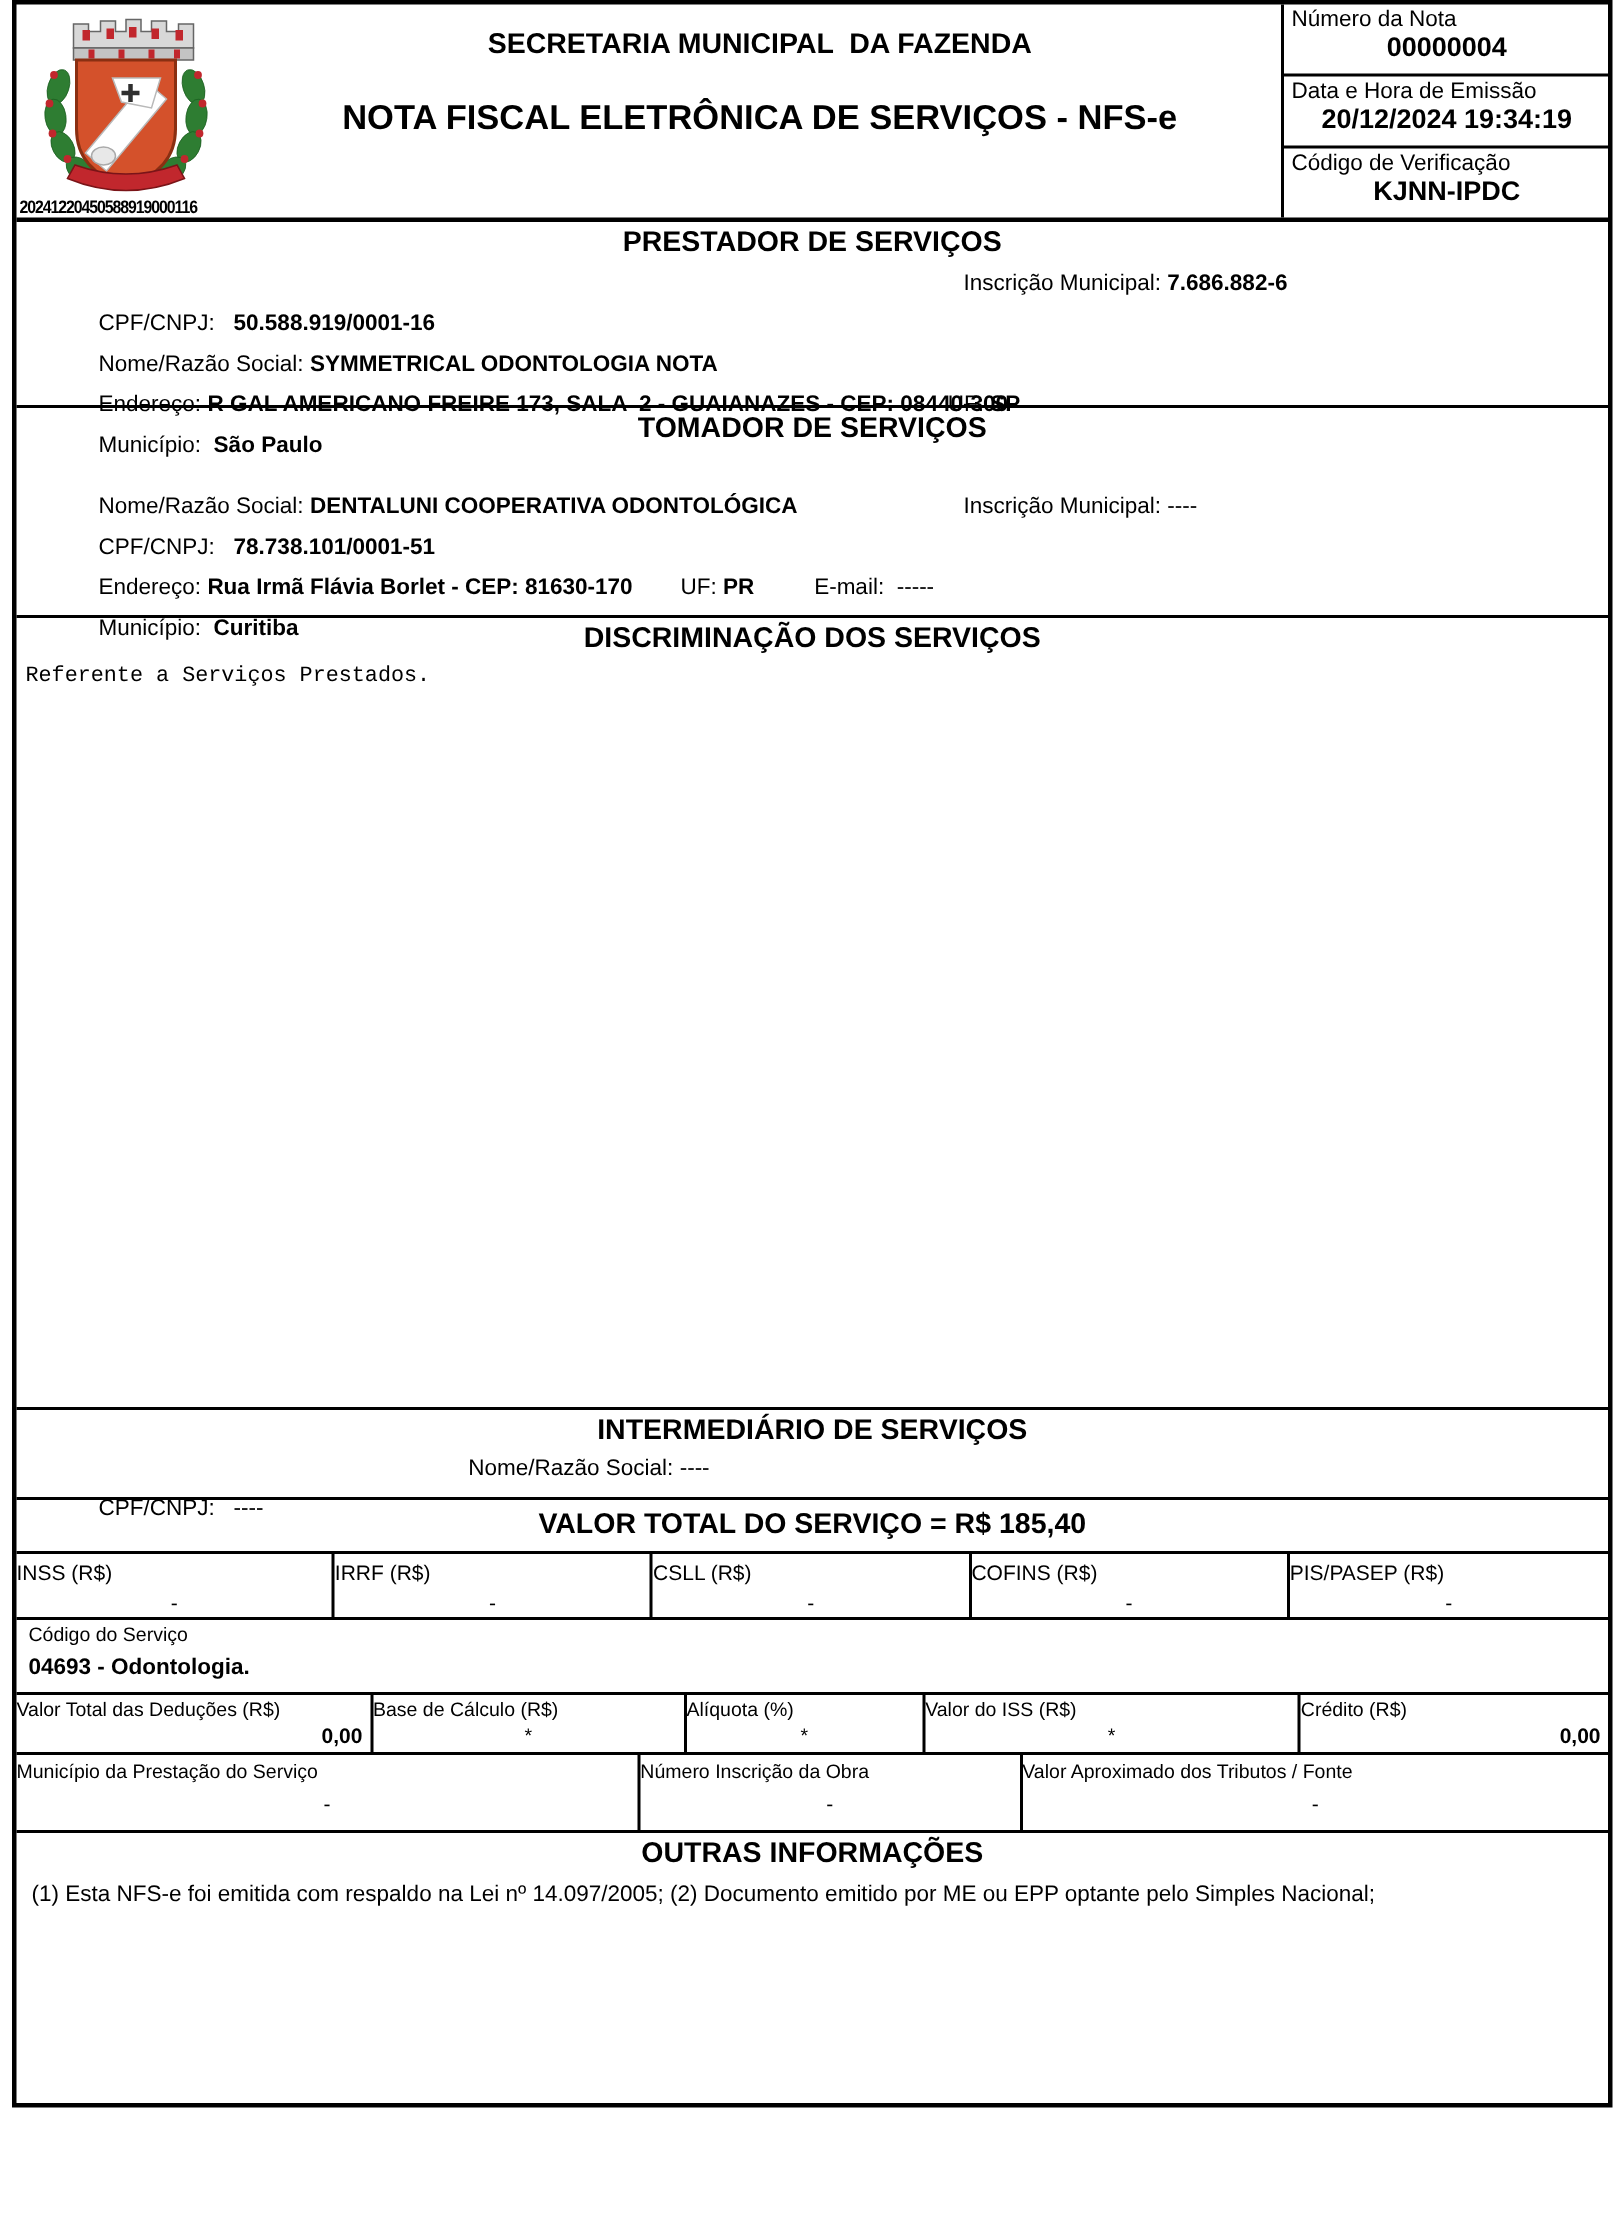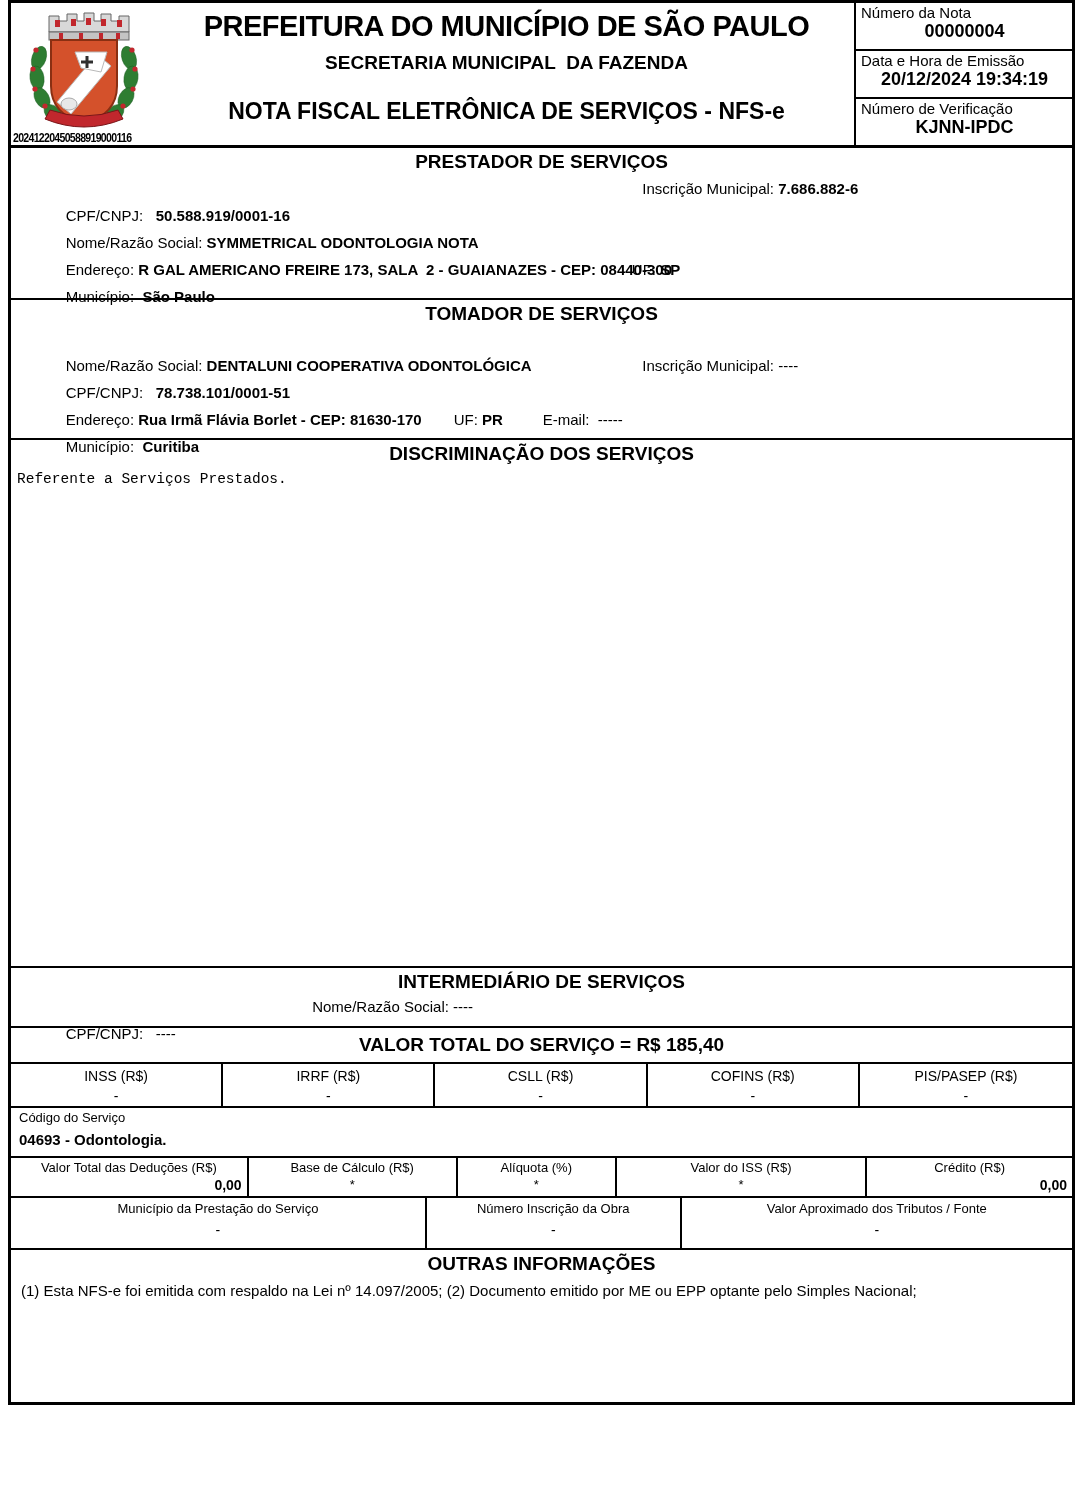--- a/index.html
+++ b/index.html
@@ -34,21 +34,21 @@
   
   .disc-text{font-family:"Liberation Mono","DejaVu Sans Mono",monospace;font-size:14.5px;
        padding:6px 6px 0 6px;white-space:pre-wrap;}
   
   .vt{height:36px;display:flex;align-items:center;justify-content:center;
        font-size:19px;font-weight:bold;}
   
   .tbl{display:flex;}
   .cell{border-right:2px solid #000;box-sizing:border-box;display:flex;flex-direction:column;}
   .cell:last-child{border-right:none;}
-  .cell-h{text-align:center;padding-top:4px;}
+  .cell-h{padding-top:4px;}
   .cell-v{text-align:center;}
   .t-imp{height:44px;}
   .t-imp .cell{flex:1 1 20%;}
   .t-imp .cell-h{font-size:14px;}
   .t-imp .cell-v{font-size:14px;margin-top:4px;}
   .t-ded{height:40px;}
   .t-ded .cell-h{font-size:13px;padding-top:2px;}
   .t-ded .cell-v{font-size:13px;margin-top:2px;}
   .t-ded .num{font-weight:bold;font-size:14px;text-align:right;padding-right:5px;}
   .t-pre{height:52px;}
@@ -118,41 +118,40 @@
                 <line x1="58" y1="56" x2="70" y2="56"></line>
             </g>
             <ellipse cx="46" cy="98" rx="8" ry="6" fill="#e8e8e8" stroke="#aaa"></ellipse>
 
             <path d="M22 113 q39 16 78 0 l-5 -9 q-34 12 -68 0 z" fill="#c1272d" stroke="#7a1418" stroke-width="1"></path>
           </svg>
         </span>
         <div class="barcode-num">20241220450588919000116</div>
       </div>
       <div class="hdr-center">
-        <div class="hdr-title">PREFEITURA DO MUNICÍPIO DE SÃO PAULO</div>
         <div class="hdr-sub">SECRETARIA MUNICIPAL  DA FAZENDA</div>
         <div class="hdr-doc">NOTA FISCAL ELETRÔNICA DE SERVIÇOS - NFS-e</div>
       </div>
       <div class="hdr-right">
         <div class="hr-cell">
           <div class="hr-label">Número da Nota</div>
           <div class="hr-value">00000004</div>
         </div>
         <div class="hr-cell">
           <div class="hr-label">Data e Hora de Emissão</div>
           <div class="hr-value">20/12/2024 19:34:19</div>
         </div>
         <div class="hr-cell">
-          <div class="hr-label">Número de Verificação</div>
+          <div class="hr-label">Código de Verificação</div>
           <div class="hr-value">KJNN-IPDC</div>
         </div>
       </div>
     </div>
 
-    <div class="sec" style="height:152px;">
+    <div class="sec" style="height:124px;">
       <div class="sec-title">PRESTADOR DE SERVIÇOS</div>
       <div class="rows">
         <div class="row">
           <span class="lbl">CPF/CNPJ:</span><span>   </span><span class="val">50.588.919/0001-16</span>
           <span class="abs" style="left:59%;"><span class="lbl">Inscrição Municipal:</span><span> </span><span class="val">7.686.882-6</span></span>
         </div>
         <div class="row">
           <span class="lbl">Nome/Razão Social:</span><span> </span><span class="val">SYMMETRICAL ODONTOLOGIA NOTA</span>
         </div>
         <div class="row">

